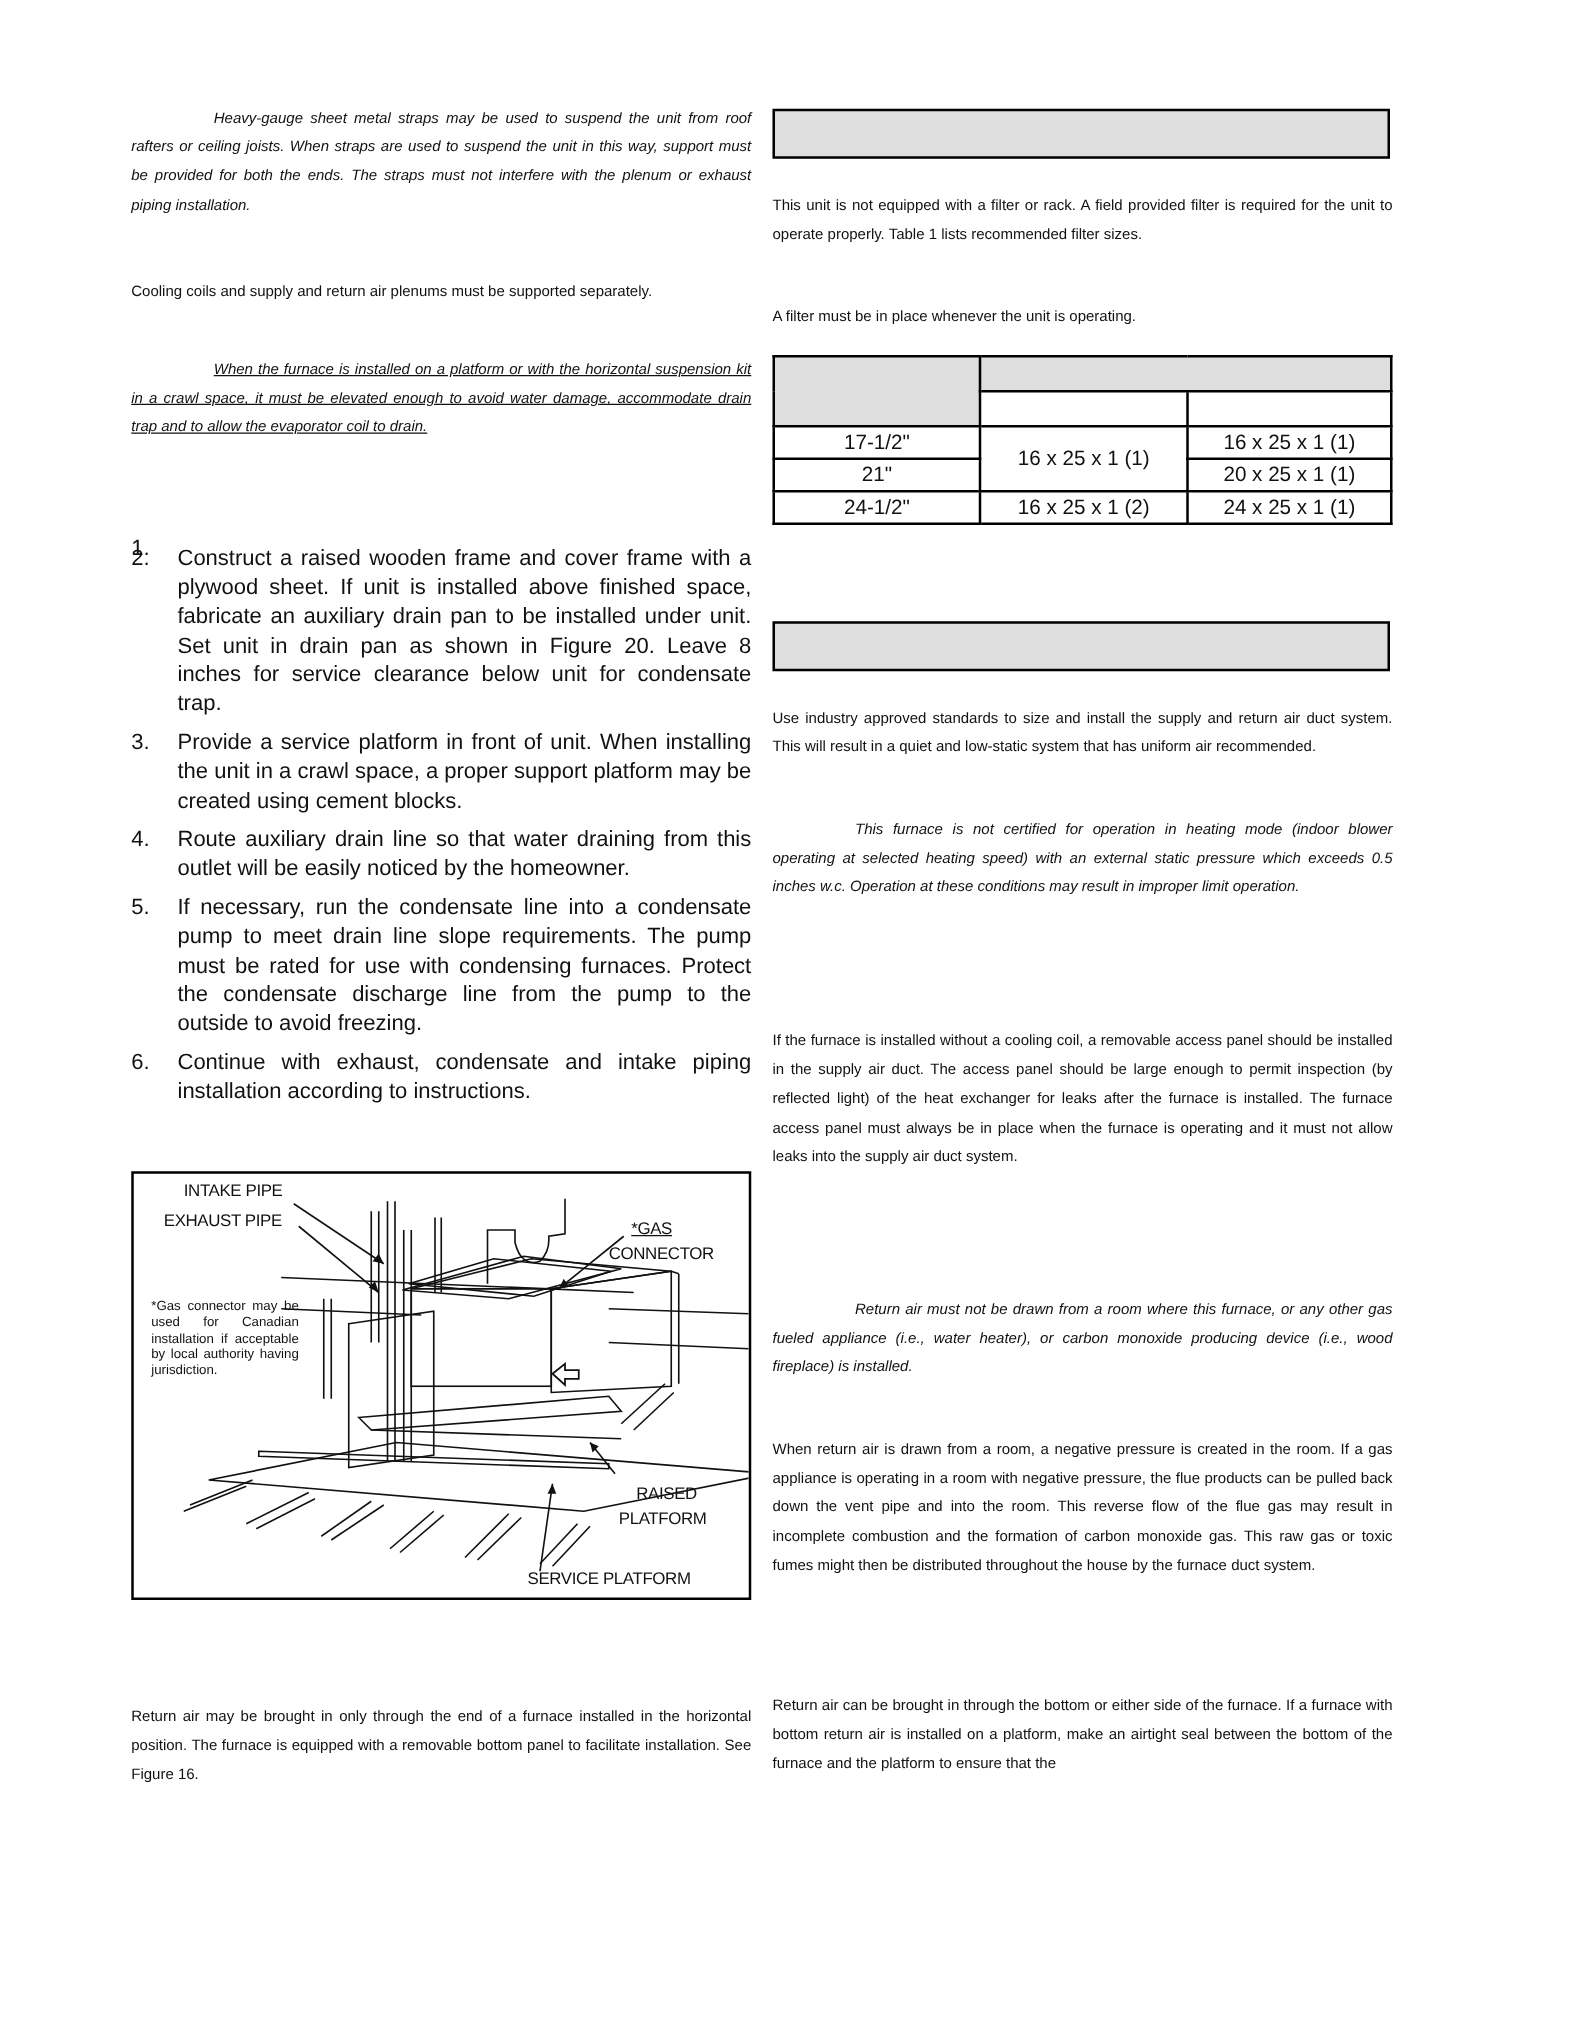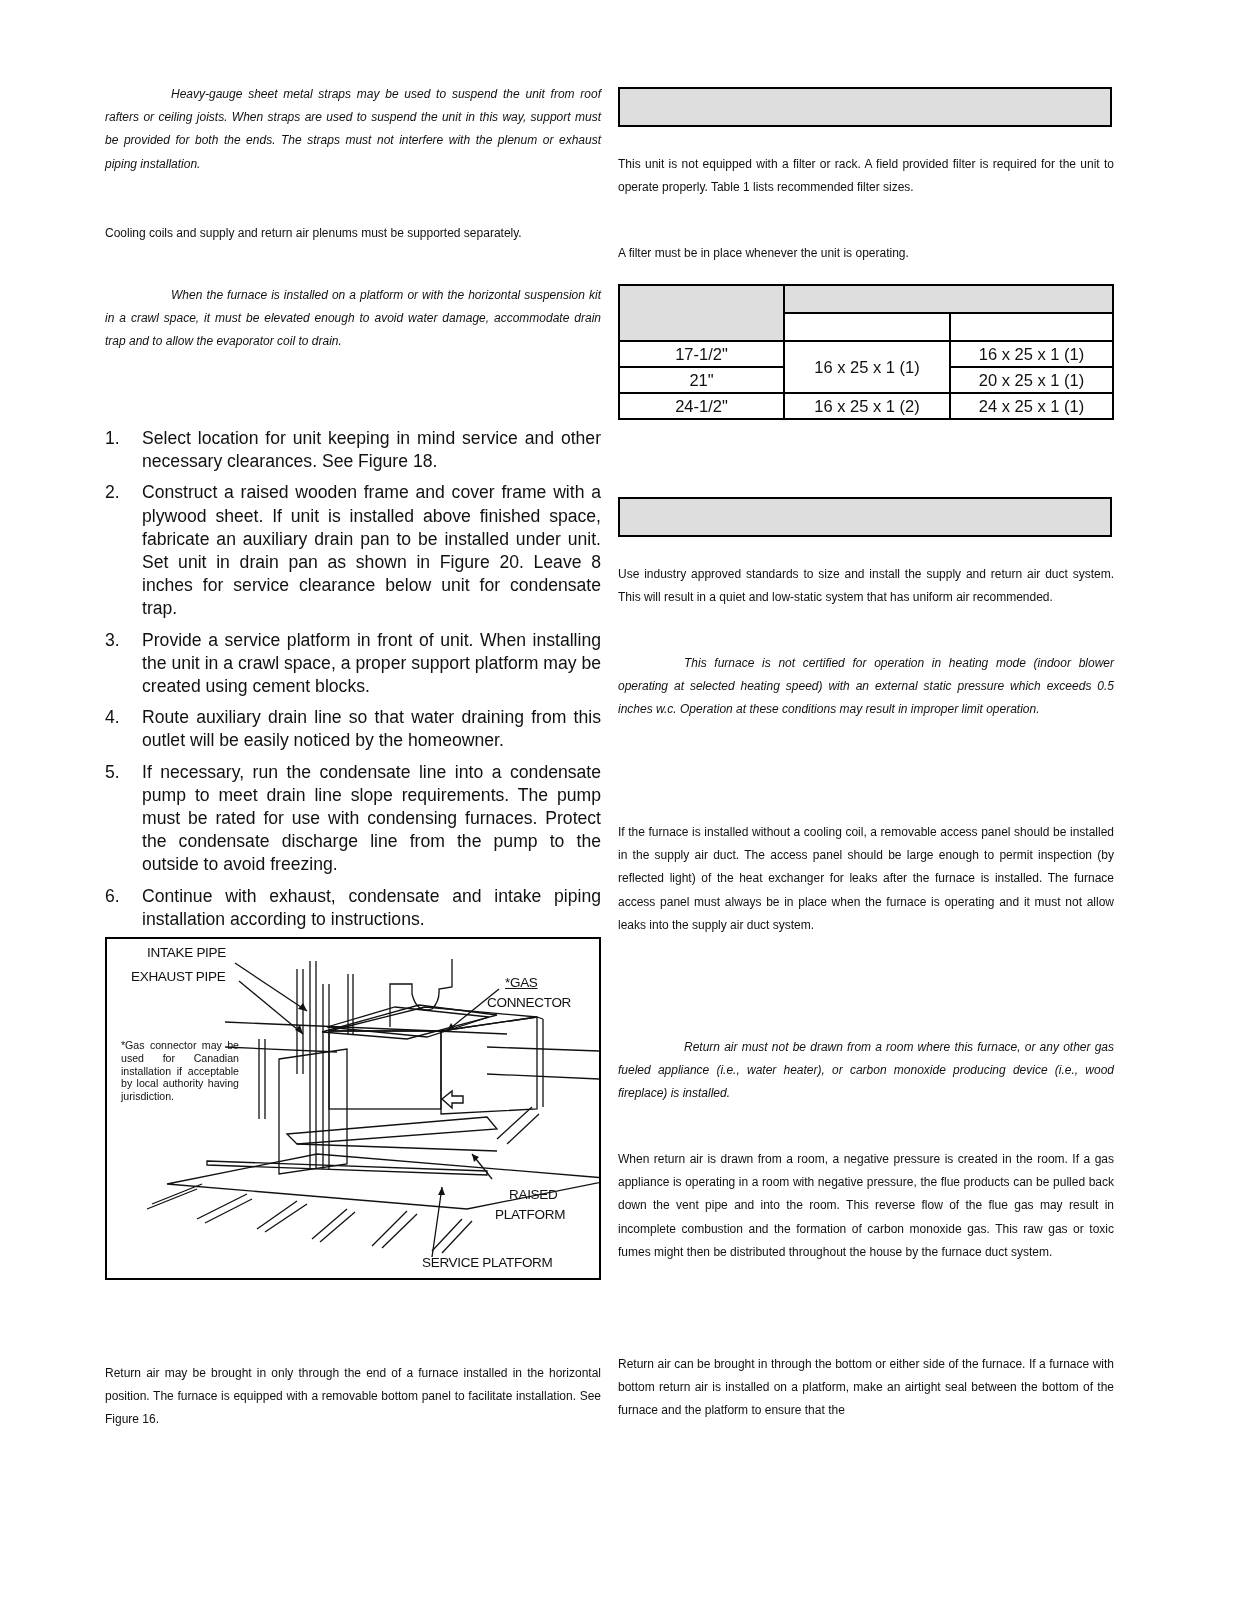--- a/index.html
+++ b/index.html
@@ -46,24 +46,24 @@
       font-size: 10.6px; line-height: 12.8px; text-align: justify; color: #111;
     }
     svg.drawing { position: absolute; left: 0; top: 0; }
   </style>
 </head>
 <body>
 
 <div class="col col-left" style="height:1620px;">
   <p class="abs it indent" style="top:83px;">Heavy-gauge sheet metal straps may be used to suspend the unit from roof rafters or ceiling joists. When straps are used to suspend the unit in this way, support must be provided for both the ends. The straps must not interfere with the plenum or exhaust piping installation.</p>
   <p class="abs" style="top:222px;">Cooling coils and supply and return air plenums must be supported separately.</p>
-  <p class="abs it indent" style="top:284px;">When the furnace is installed on a platform or with the horizontal suspension kit in a crawl space, it must be elevated enough to avoid water damage, accommodate drain trap and to allow the evaporator coil to drain.</p>
+  <p class="abs it indent" style="top:284px;text-decoration:underline;">When the furnace is installed on a platform or with the horizontal suspension kit in a crawl space, it must be elevated enough to avoid water damage, accommodate drain trap and to allow the evaporator coil to drain.</p>
 
   <ol class="steps abs" style="top:427px;">
-    <li style="margin-bottom:8px;"><span class="num">1.</span><span>Select location for unit keeping in mind service and other necessary clearances. See Figure 18.</span></li>
+    <li style="margin-bottom:8px;"><span class="num">1.</span></li>
     <li style="margin-bottom:8px;"><span class="num">2.</span><span>Construct a raised wooden frame and cover frame with a plywood sheet. If unit is installed above finished space, fabricate an auxiliary drain pan to be installed under unit. Set unit in drain pan as shown in Figure 20. Leave 8 inches for service clearance below unit for condensate trap.</span></li>
     <li style="margin-bottom:8px;"><span class="num">3.</span><span>Provide a service platform in front of unit. When installing the unit in a crawl space, a proper support platform may be created using cement blocks.</span></li>
     <li style="margin-bottom:8px;"><span class="num">4.</span><span>Route auxiliary drain line so that water draining from this outlet will be easily noticed by the homeowner.</span></li>
     <li style="margin-bottom:8px;"><span class="num">5.</span><span>If necessary, run the condensate line into a condensate pump to meet drain line slope requirements. The pump must be rated for use with condensing furnaces. Protect the condensate discharge line from the pump to the outside to avoid freezing.</span></li>
     <li><span class="num">6.</span><span>Continue with exhaust, condensate and intake piping installation according to instructions.</span></li>
   </ol>
 
   <div class="figure">
     <svg class="drawing" width="492" height="339" viewBox="0 0 492 339">
       <g fill="none" stroke="#111" stroke-width="1.3">

